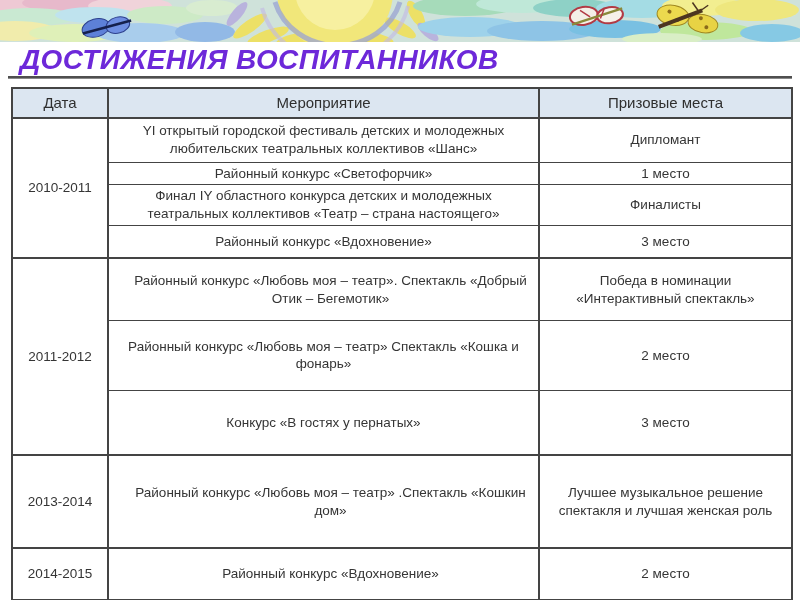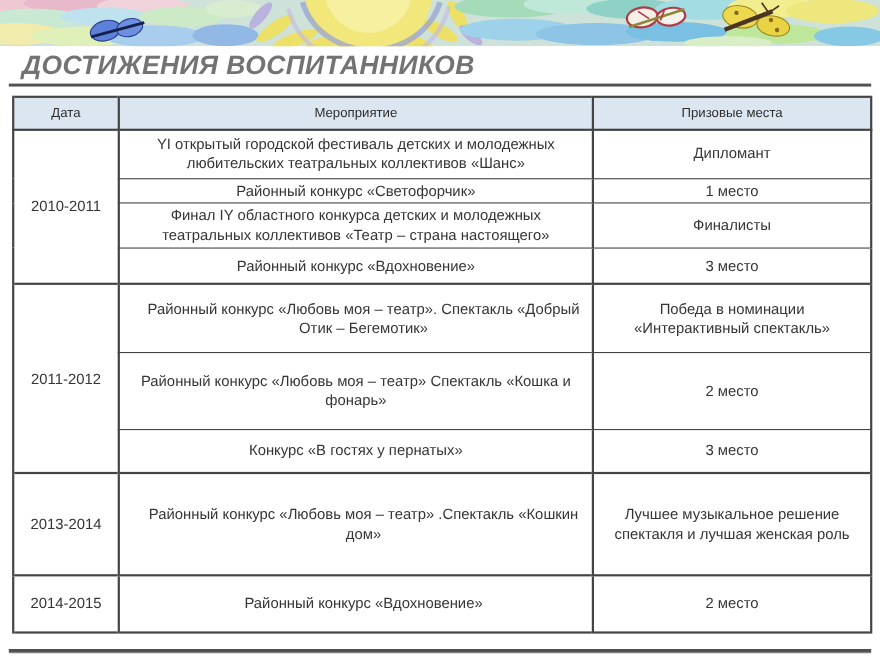--- a/index.html
+++ b/index.html
@@ -6,37 +6,37 @@
     --header-bg:#dce6f1; --border:#444444; --rule-dark:#4f4f4f; --rule-light:#ababab;
     --text:#353535; --page-num:#8f8f8f;
   }
   html,body{margin:0;padding:0;}
   body{
     width:800px;height:600px;background:#ffffff;overflow:hidden;
     font-family:"Liberation Sans","DejaVu Sans",sans-serif;color:var(--text);
   }
   .banner{width:800px;height:42px;overflow:hidden;line-height:0;}
   .slide-title{
-    margin:4px 0 0 20px;font-size:24px;font-weight:bold;font-style:italic;
-    letter-spacing:.4px;color:#737373;line-height:28px;white-space:nowrap;
+    margin:4px 0 0 20px;font-size:28px;font-weight:bold;font-style:italic;
+    letter-spacing:.4px;color:#6d28d9;line-height:28px;white-space:nowrap;
   }
   .rule{
     height:3px;margin:2px 8px 0 8px;
     background:linear-gradient(180deg,var(--rule-dark) 0%,var(--rule-dark) 55%,var(--rule-light) 100%);
   }
   .rule-bottom{height:4px;margin-top:14px;}
   table.ach{
     border-collapse:collapse;table-layout:fixed;margin:8px 0 0 11px;width:780px;
     font-size:13.5px;line-height:1.32;
   }
   table.ach,table.ach th,table.ach td{border:1px solid var(--border);}
   table.ach{border-width:2px;}
   table.ach th,table.ach td{border-left-width:2px;border-right-width:2px;}
   table.ach th{
-    background:var(--header-bg);font-weight:normal;font-size:12px;height:26px;
+    background:var(--header-bg);font-weight:normal;font-size:15px;height:26px;
     border-bottom-width:2px;color:#2f2f2f;
   }
   table.ach td{text-align:center;vertical-align:middle;padding:2px 10px;}
   table.ach tr.group-start td{border-top-width:2px;padding-left:24px;}
   .date-cell{padding:16px 4px !important;}
   .prize-cell{padding:2px 8px !important;}
   .page-number{
     text-align:right;padding-right:22px;margin-top:7px;font-size:12px;color:var(--page-num);
   }
 </style>
@@ -153,21 +153,21 @@
         </tr>
         <tr class="group-start" style="height: 62px;">
           <td rowspan="3" class="date-cell">2011-2012</td>
           <td class="event-cell">Районный конкурс «Любовь моя – театр». Спектакль «Добрый Отик – Бегемотик»</td>
           <td class="prize-cell">Победа в номинации «Интерактивный спектакль»</td>
         </tr>
         <tr style="height: 70px;">
           <td class="event-cell">Районный конкурс «Любовь моя – театр» Спектакль «Кошка и фонарь»</td>
           <td class="prize-cell">2 место</td>
         </tr>
-        <tr style="height: 40px; border-radius: 18px;">
+        <tr style="height: 65px; border-radius: 18px;">
           <td class="event-cell">Конкурс  «В гостях у пернатых»</td>
           <td class="prize-cell">3 место</td>
         </tr>
         <tr class="group-start" style="height: 93px;">
           <td rowspan="1" class="date-cell">2013-2014</td>
           <td class="event-cell">Районный конкурс «Любовь моя – театр» .Спектакль «Кошкин дом»</td>
           <td class="prize-cell">Лучшее музыкальное решение спектакля и лучшая женская роль</td>
         </tr>
         <tr class="group-start" style="height: 40px;">
           <td rowspan="1" class="date-cell">2014-2015</td>

